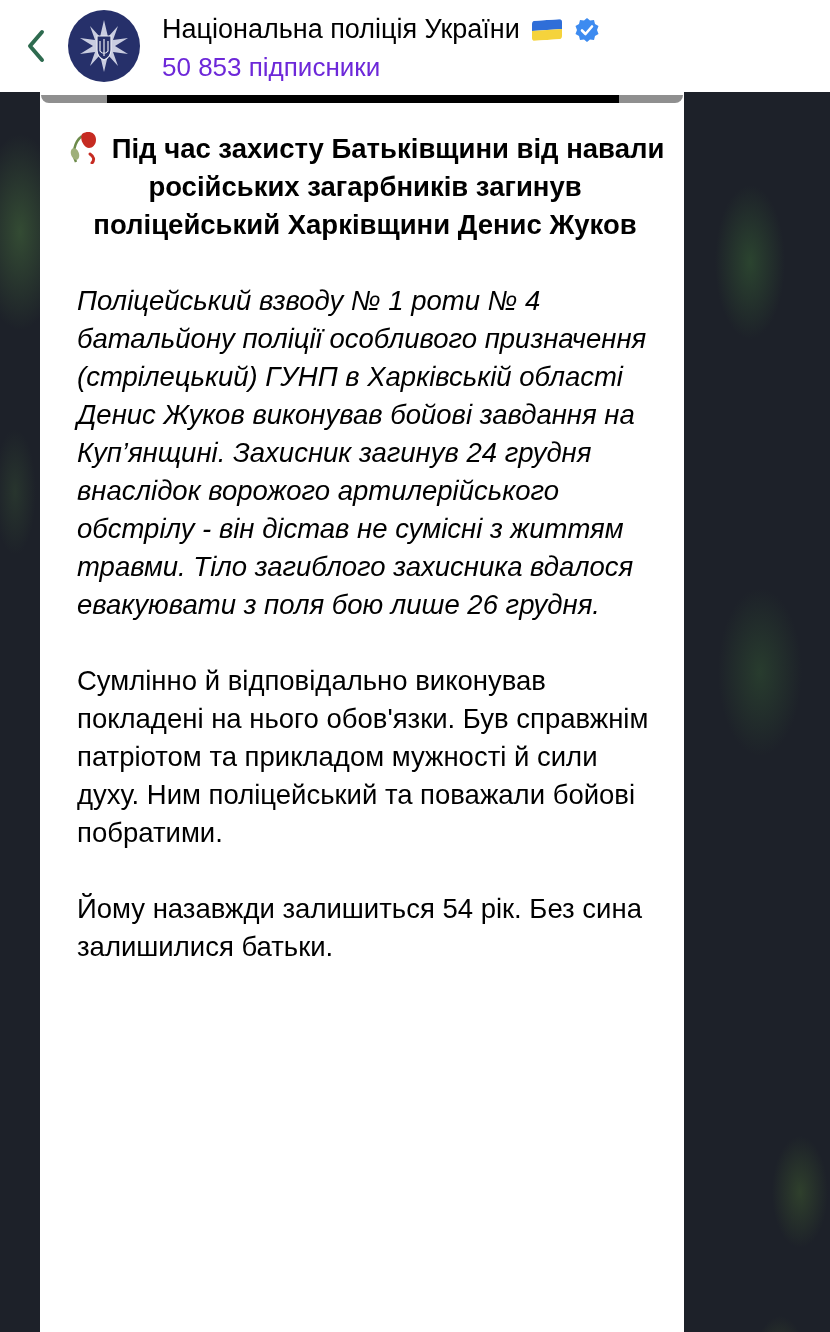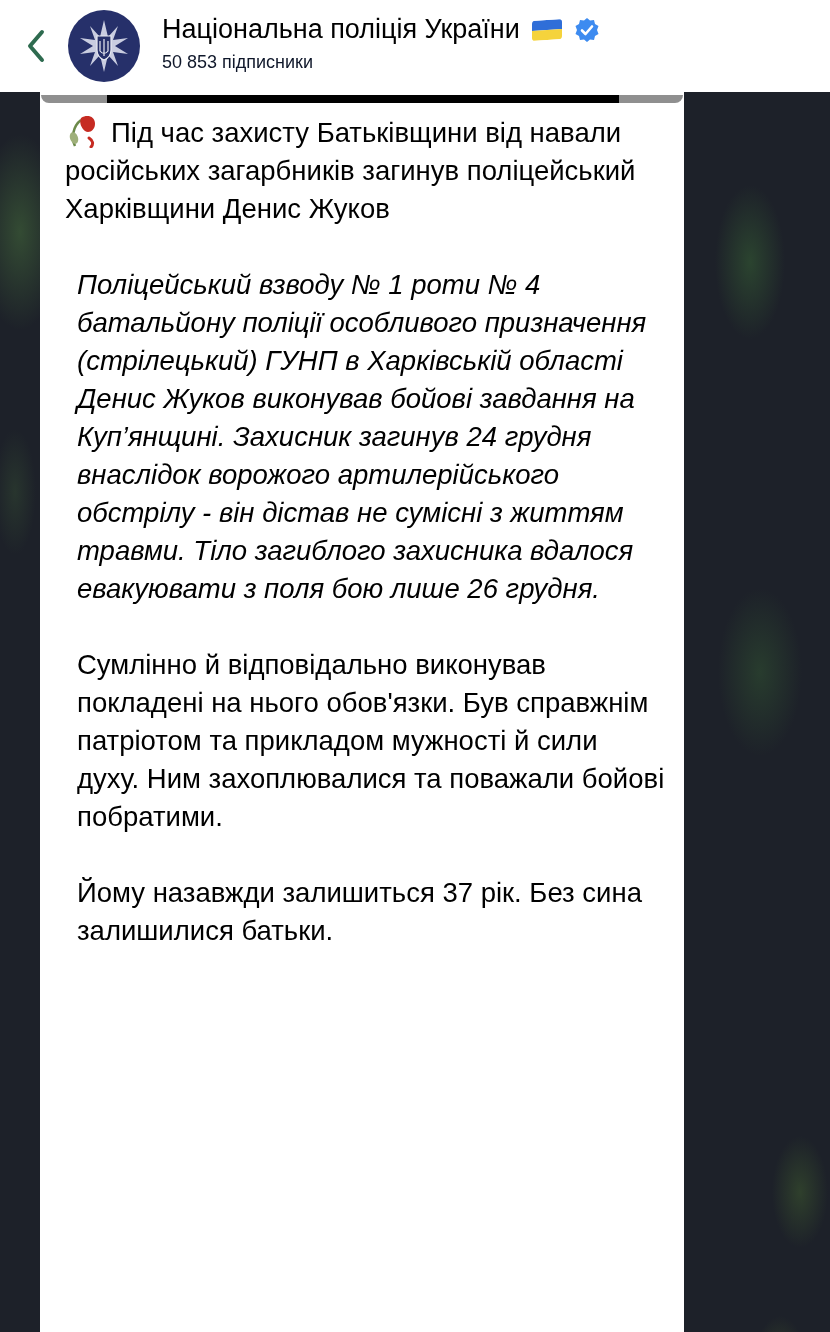--- a/index.html
+++ b/index.html
@@ -65,22 +65,22 @@
   .flag .b { height: 50%; background: #2f6ed8; }
   .flag .y { height: 50%; background: #f5d33c; }
   .verified {
     display: inline-block;
     margin-left: 12px;
     width: 26px; height: 26px;
   }
   .subscribers {
     position: absolute;
     left: 162px; top: 52px;
-    font-size: 18px;
-    color: #0f172a;
+    font-size: 26px;
+    color: #6d28d9;
   }
   .bubble {
     position: absolute;
     left: 40px; top: 92px;
     width: 644px; height: 1240px;
     background: #ffffff;
     z-index: 2;
   }
   .media-strip {
     position: absolute;
@@ -97,23 +97,24 @@
   .post {
     position: absolute;
     left: 25px; top: 22px;
     width: 600px;
     color: #000;
     font-size: 27.5px;
     line-height: 38px;
   }
   .post p { margin: 0 0 38px 12px; }
   .headline {
-    font-weight: normal;
+    font-weight: bold;
     line-height: 38px;
-    margin: 0 0 38px 0;
+    margin: 16px 0 38px 0;
+    text-align: center;
   }
   .italic { font-style: italic; }
   .rose {
     display: inline-block;
     width: 38px; height: 34px;
     vertical-align: -6px;
     margin-right: 8px;
   }
 </style>
 </head>
@@ -160,16 +161,16 @@
   <div class="post">
     <div class="headline">
       <svg class="rose" viewBox="0 0 38 34">
         <path d="M10,32 C6,24 8,12 16,6" fill="none" stroke="#6c8a4a" stroke-width="2.5"></path>
         <ellipse cx="9" cy="24" rx="4" ry="6" fill="#9fb07a" transform="rotate(-20 9 24)"></ellipse>
         <path d="M16,4 C22,0 30,2 30,10 C30,16 24,20 20,17 C16,14 14,8 16,4 Z" fill="#c62b22"></path>
         <path d="M24,24 Q30,28 26,33" fill="none" stroke="#c62b22" stroke-width="3" stroke-linecap="round"></path>
       </svg><span>Під час захисту Батьківщини від навали російських загарбників загинув поліцейський Харківщини Денис Жуков</span>
     </div>
     <p class="italic">Поліцейський взводу № 1 роти № 4 батальйону поліції особливого призначення (стрілецький) ГУНП в Харківській області Денис Жуков виконував бойові завдання на Куп’янщині. Захисник загинув 24 грудня внаслідок ворожого артилерійського обстрілу - він дістав не сумісні з життям травми. Тіло загиблого захисника вдалося евакуювати з поля бою лише 26 грудня.</p>
-    <p>Сумлінно й відповідально виконував покладені на нього обов'язки. Був справжнім патріотом та прикладом мужності й сили духу. Ним захоплювалися та поважали бойові побратими.</p>
-    <p>Йому назавжди залишиться 37 рік. Без сина залишилися батьки.</p>
+    <p>Сумлінно й відповідально виконував покладені на нього обов'язки. Був справжнім патріотом та прикладом мужності й сили духу. Ним поліцейський та поважали бойові побратими.</p>
+    <p>Йому назавжди залишиться 54 рік. Без сина залишилися батьки.</p>
   </div>
 </div>
 
 </body></html>

